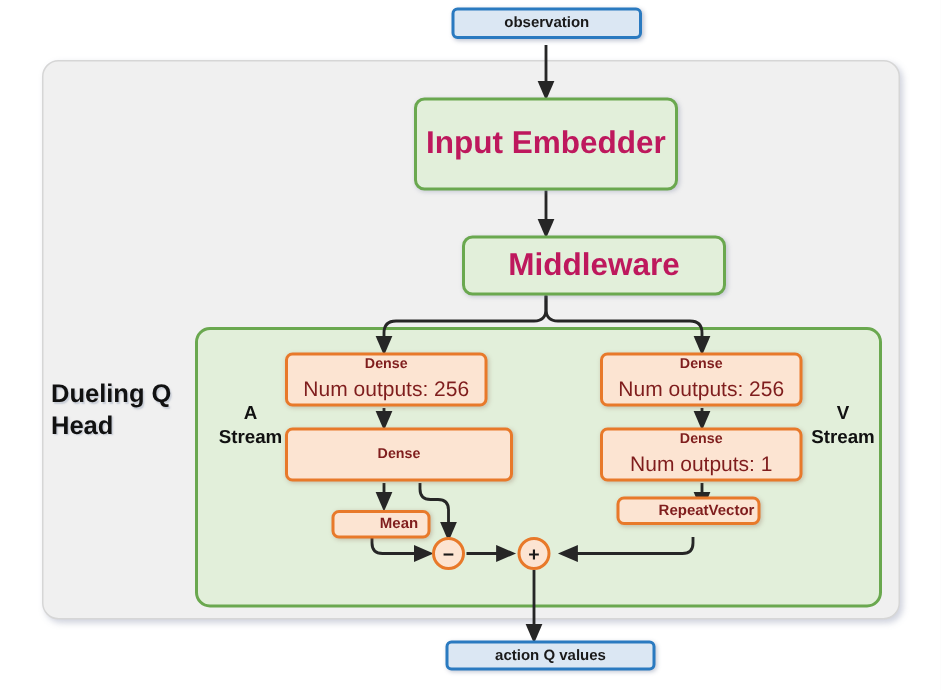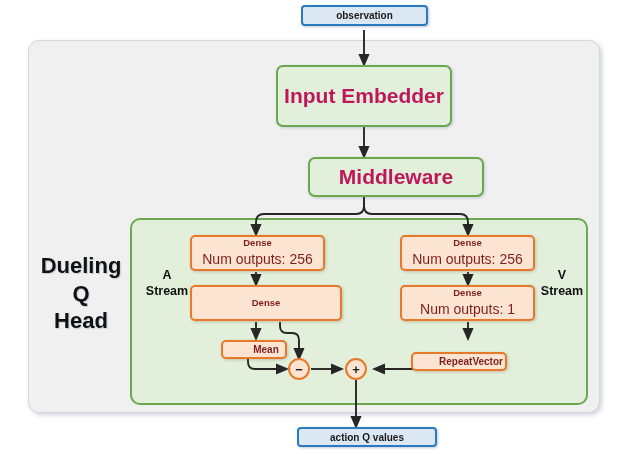--- a/index.html
+++ b/index.html
@@ -115,22 +115,21 @@
   .stream-label {
     position: absolute;
     text-align: center;
     font-size: 12.5px;
     font-weight: bold;
     color: #111111;
     line-height: 1.25;
   }
   .head-label {
     position: absolute;
-    text-align: center;
-    font-size: 22px;
+    font-size: 17px;
     font-weight: bold;
     color: #111111;
     line-height: 1.25;
     text-shadow: 1px 1px 1px rgba(160,170,190,0.5);
   }
 </style>
 </head>
 <body>
 
 <div id="canvas">
@@ -217,21 +216,21 @@
   <div class="node node-orange" style="left:400px; top:235px; width:135px; height:36px;">
     <div class="title">Dense</div>
     <div class="sub">Num outputs: 256</div>
   </div>
 
   <div class="node node-orange" style="left:400px; top:285px; width:135px; height:36px;">
     <div class="title">Dense</div>
     <div class="sub">Num outputs: 1</div>
   </div>
 
-  <div class="node node-orange single" style="left:411px; top:352px; width:96px; height:19px;">
+  <div class="node node-orange single" style="left:411px; top:331px; width:96px; height:19px;">
     <div class="title">RepeatVector</div>
   </div>
 
   <div class="op-circle" style="left:288px; top:358px;">
     <span>−</span>
   </div>
 
   <div class="op-circle" style="left:345px; top:358px;">
     <span>+</span>
   </div>

